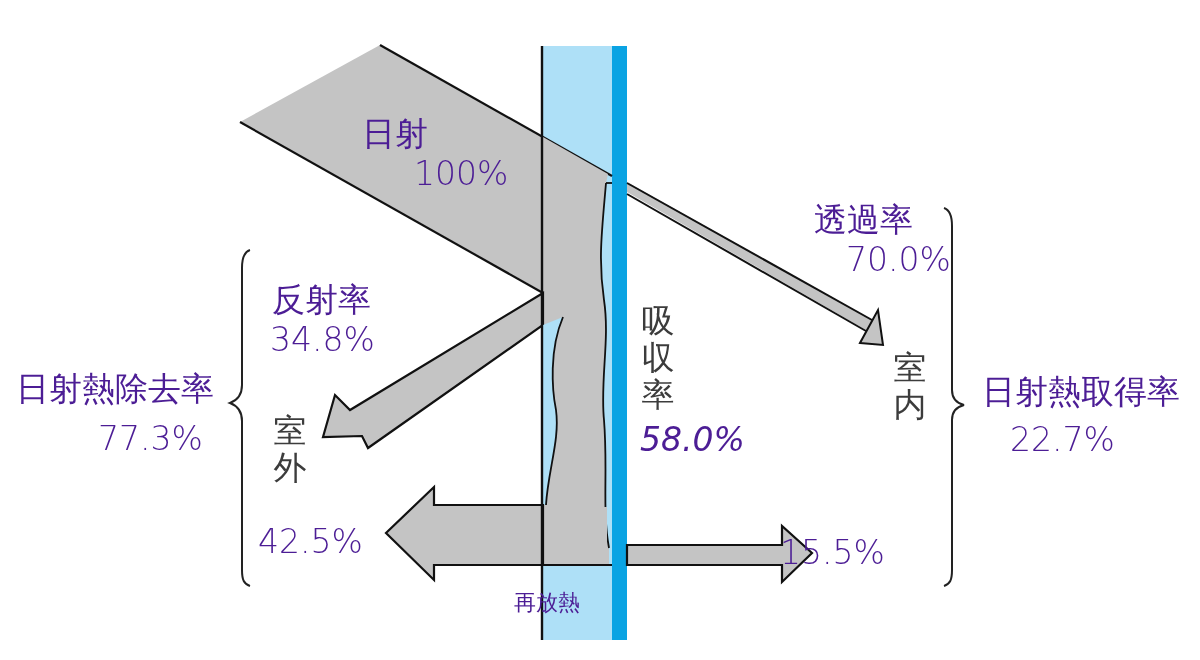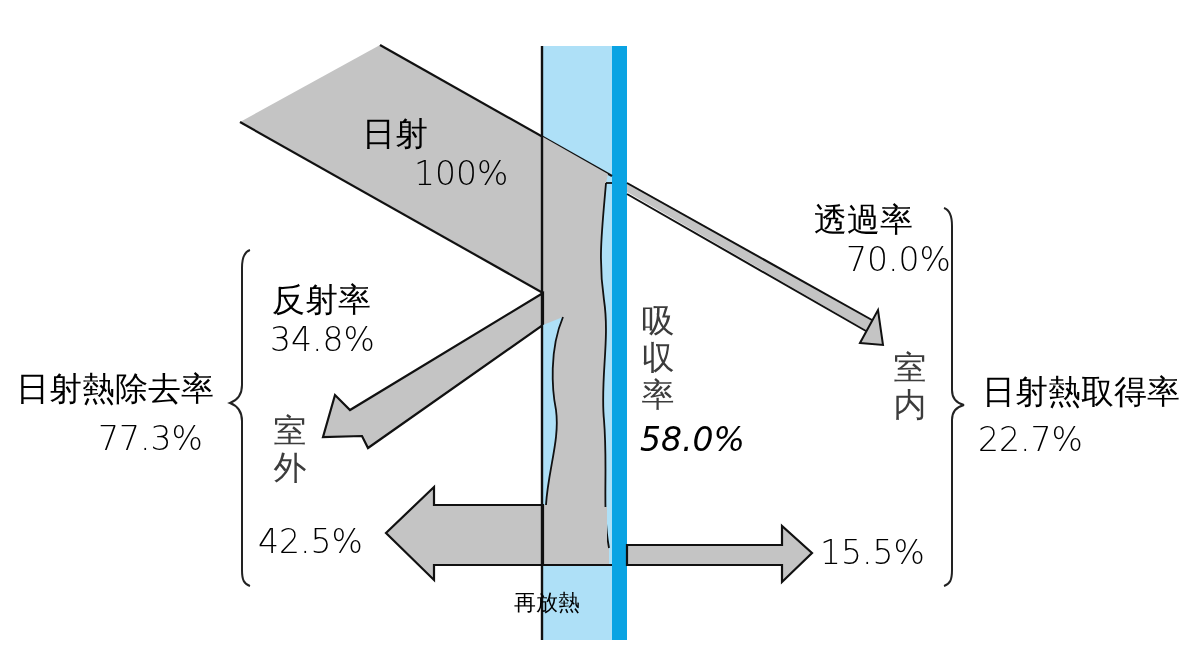--- a/index.html
+++ b/index.html
@@ -1,19 +1,19 @@
 <!DOCTYPE html>
 <html><head>
   <meta charset="utf-8">
   <style>
     html, body { margin: 0; padding: 0; background: #ffffff; }
     body { width: 1200px; height: 660px; position: relative; overflow: hidden;
            font-family: "DejaVu Sans", "Liberation Sans", sans-serif; color: #3a3a3a; }
     svg.diagram { position: absolute; left: 0; top: 0; }
-    .lbl { position: absolute; font-size: 33px; line-height: 1; color: #000000; white-space: nowrap; font-weight: 300; }
+    .lbl { position: absolute; font-size: 33px; line-height: 1; color: #4c1d95; white-space: nowrap; font-weight: 300; }
     .vert { position: absolute; font-size: 33px; line-height: 1.12; color: #3c3c3c; width: 36px; text-align: center; }
     .num { letter-spacing: 0px; }
   </style>
 </head>
 <body>
 
 <svg class="diagram" width="1200" height="660" viewBox="0 0 1200 660">
 
   <rect x="543" y="46" width="70" height="594" fill="#aee0f7"></rect>
   <rect x="612" y="46" width="15" height="594" fill="#0aa3e3"></rect>
@@ -80,19 +80,19 @@
 <div class="lbl num" style="left:640px; top:423px;font-style:italic;">58.0%</div>
 
 <div class="lbl" style="left:814px; top:203px;">透過率</div>
 <div class="lbl num" style="left:846px; top:243px;">70.0%</div>
 
 <div class="vert" style="left:892px; top:350px;">
   <div>室</div>
   <div>内</div>
 </div>
 
-<div class="lbl num" style="left:820px; top:536px;">15.5%</div>
+<div class="lbl num" style="left:780px; top:536px;">15.5%</div>
 
 <div class="lbl" style="left:16px; top:372px;">日射熱除去率</div>
 <div class="lbl num" style="left:60px; top:422px;margin-left:38px;">77.3%</div>
 
 <div class="lbl" style="left:982px; top:375px;">日射熱取得率</div>
-<div class="lbl num" style="left:978px; top:423px;">22.7%</div>
+<div class="lbl num" style="left:1010px; top:423px;">22.7%</div>
 
 </body></html>

